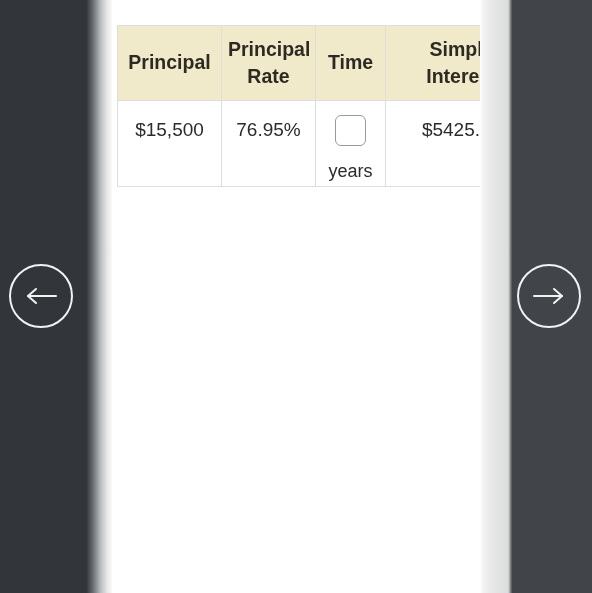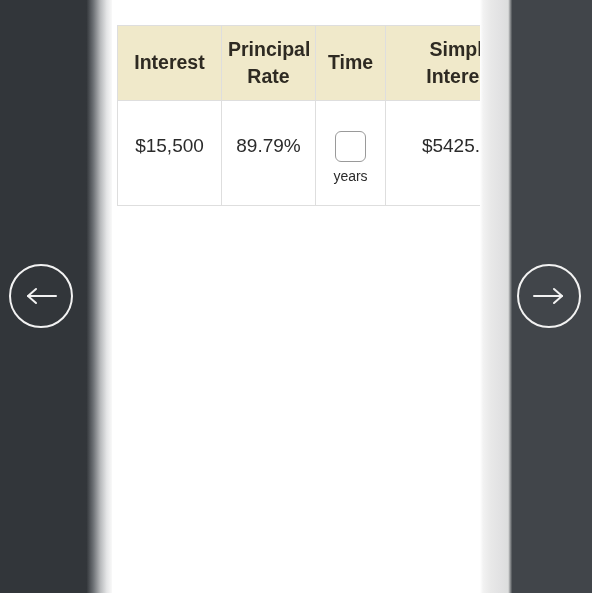--- a/index.html
+++ b/index.html
@@ -99,21 +99,21 @@
     padding: 10px 6px;
     height: 58px;
     box-sizing: border-box;
     color: #2e2a22;
   }
   table.calc-table td {
     background: #ffffff;
     font-size: 19px;
     font-weight: normal;
     height: 82px;
-    padding: 22px 4px;
+    padding: 6px 4px;
     box-sizing: border-box;
     vertical-align: top;
   }
   .col-principal { width: 104px; }
   .col-rate      { width: 94px; }
   .col-time      { width: 70px; }
   .col-simple    { width: 152px; }
 
   .cell-text {
     display: block;
@@ -130,22 +130,22 @@
   }
   .answer-box {
     width: 31px;
     height: 31px;
     border: 1.5px solid #9a9a9a;
     border-radius: 6px;
     background: #ffffff;
     box-sizing: border-box;
   }
   .unit-label {
-    margin-top: 7px;
-    font-size: 14px;
+    margin-top: 16px;
+    font-size: 18px;
     color: #2b2b2b;
     line-height: 1;
   }
 
   
   .nav-btn {
     position: absolute;
     top: 264px;
     width: 64px;
     height: 64px;
@@ -178,33 +178,33 @@
     <div class="table-wrap">
       <table class="calc-table">
         <colgroup>
           <col class="col-principal">
           <col class="col-rate">
           <col class="col-time">
           <col class="col-simple">
         </colgroup>
         <thead>
           <tr>
-            <th>Interest</th>
+            <th>Principal</th>
             <th>Principal Rate</th>
             <th>Time</th>
             <th>Simple Interest</th>
           </tr>
         </thead>
         <tbody>
           <tr>
             <td>
               <span class="cell-text">$15,500</span>
             </td>
             <td>
-              <span class="cell-text">89.79%</span>
+              <span class="cell-text">76.95%</span>
             </td>
             <td>
               <div class="time-cell-inner">
                 <div class="answer-box"></div>
                 <span class="unit-label">years</span>
               </div>
             </td>
             <td>
               <span class="cell-text">$5425.00</span>
             </td>

